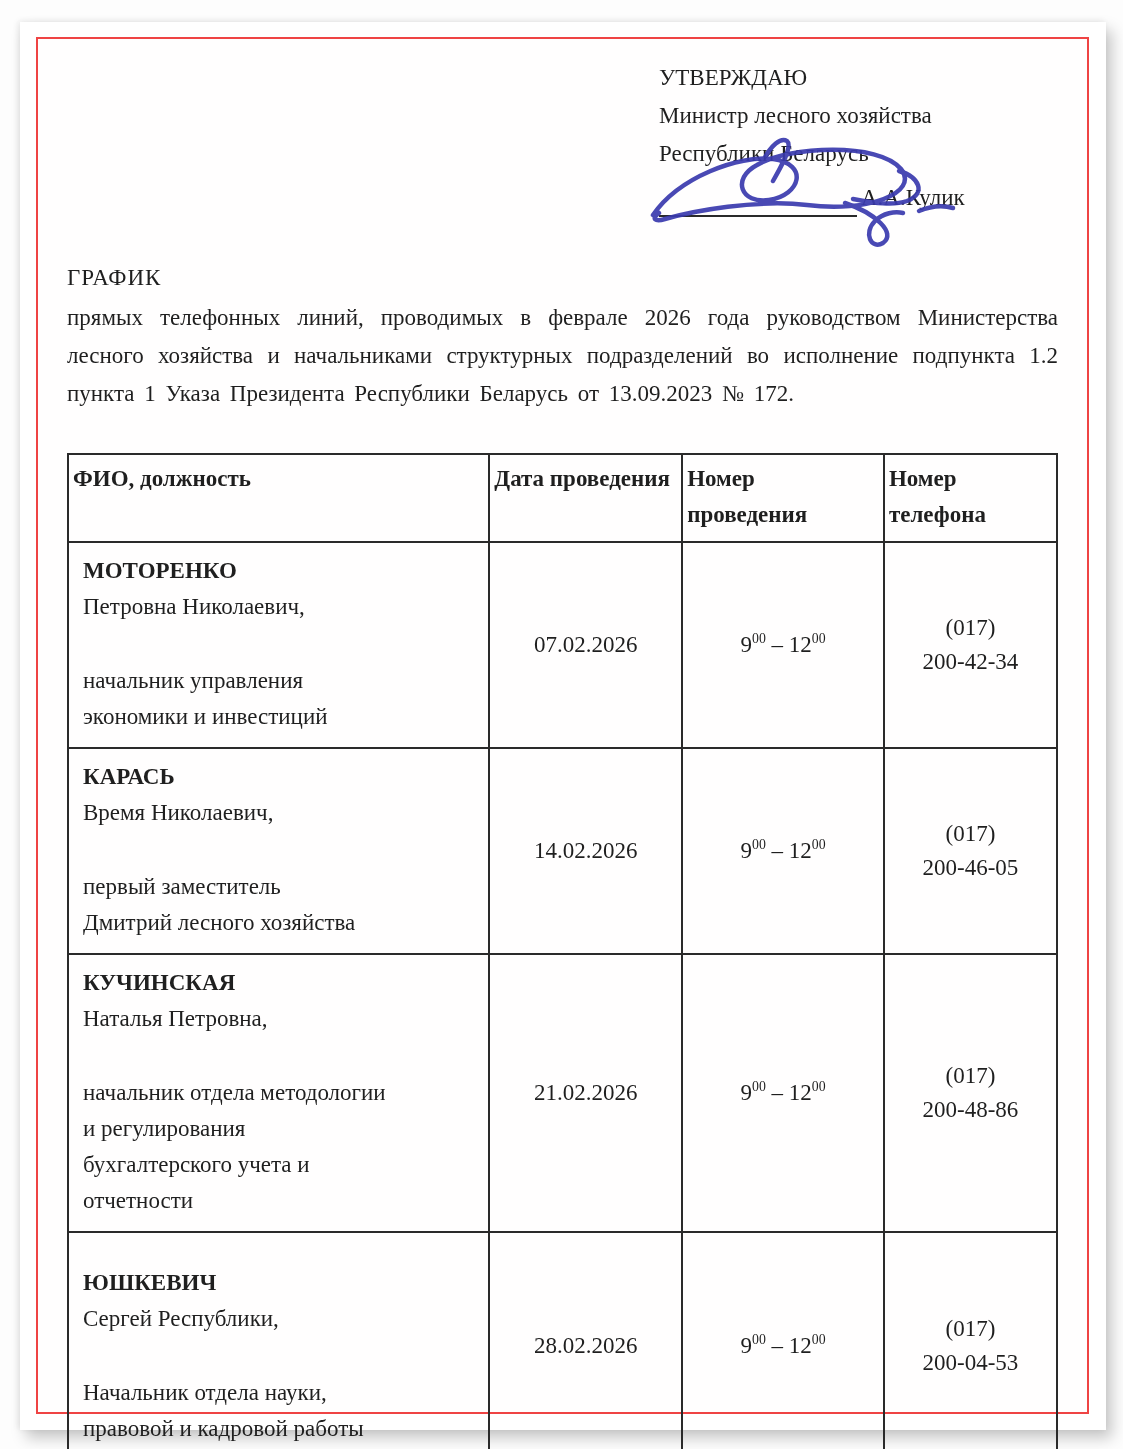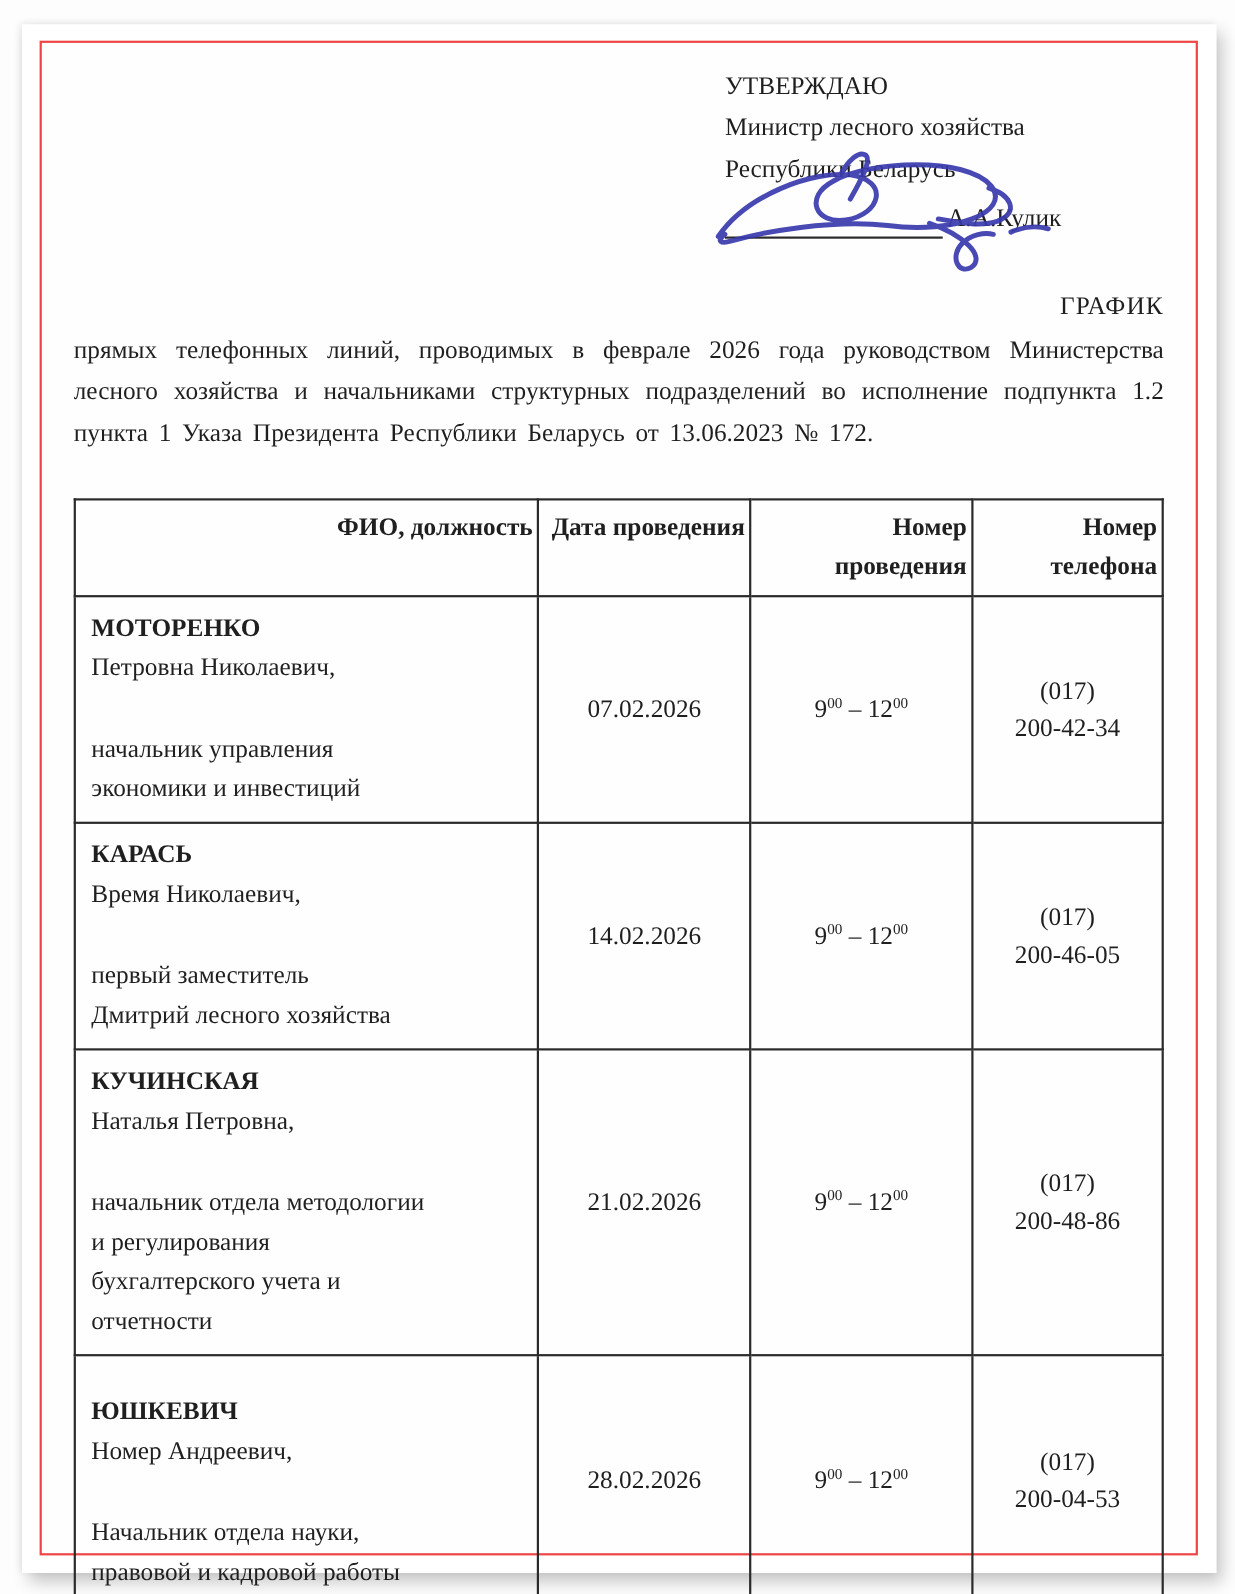--- a/index.html
+++ b/index.html
@@ -63,21 +63,21 @@
   }
   .signer { padding-left: 4px; }
   .sig-svg {
     position: absolute;
     left: -28px;
     top: -58px;
     pointer-events: none;
   }
   
   .doc-title {
-    text-align: right;
+    text-align: left;
     margin-top: 42px;
     letter-spacing: 1px;
   }
   .intro {
     margin-top: 2px;
     text-align: justify;
     word-spacing: 4px;
   }
   
   table.schedule {
@@ -89,21 +89,21 @@
   }
   table.schedule col.c1 { width: 42.6%; }
   table.schedule col.c2 { width: 19.5%; }
   table.schedule col.c3 { width: 20.4%; }
   table.schedule col.c4 { width: 17.5%; }
   table.schedule th, table.schedule td {
     border: 2px solid #2a2a2a;
   }
   table.schedule th {
     font-weight: bold;
-    text-align: right;
+    text-align: left;
     vertical-align: top;
     padding: 6px 4px 8px 4px;
     line-height: 36px;
   }
   td.name-cell {
     vertical-align: top;
     padding: 10px 24px 12px 14px;
     line-height: 36px;
     margin-left: 32px;
   }
@@ -150,21 +150,21 @@
                 <path d="M 288,96 C 300,91 312,90 322,93"></path>
               </g>
             </svg>
             <span class="sig-underline"></span>
             <span class="signer">А.А.Кулик</span>
           </div>
         </div>
 
         <div class="doc-title">ГРАФИК</div>
 
-        <div class="intro">прямых телефонных линий, проводимых в феврале 2026 года руководством Министерства лесного хозяйства и начальниками структурных подразделений во исполнение подпункта 1.2 пункта 1 Указа Президента Республики Беларусь от 13.06.2023 № 172.</div>
+        <div class="intro">прямых телефонных линий, проводимых в феврале 2026 года руководством Министерства лесного хозяйства и начальниками структурных подразделений во исполнение подпункта 1.2 пункта 1 Указа Президента Республики Беларусь от 13.09.2023 № 172.</div>
 
         <table class="schedule">
           <colgroup>
               <col class="c1">
               <col class="c2">
               <col class="c3">
               <col class="c4">
             </colgroup>
           <thead>
             <tr>
@@ -227,21 +227,21 @@
                 <span>12</span><sup class="hrs">00</sup>
               </td>
               <td class="center-cell">
                 <div>(017)</div>
                 <div>200-48-86</div>
               </td>
             </tr>
             <tr class="r4">
               <td class="name-cell">
                 <div class="surname">ЮШКЕВИЧ</div>
-                <div class="gname">Номер Андреевич,</div>
+                <div class="gname">Сергей Республики,</div>
                 <div class="position">Начальник отдела науки,
 правовой и кадровой работы</div>
               </td>
               <td class="center-cell">28.02.2026</td>
               <td class="center-cell">
                 <span>9</span><sup class="hrs">00</sup>
                 <span>–</span>
                 <span>12</span><sup class="hrs">00</sup>
               </td>
               <td class="center-cell">

